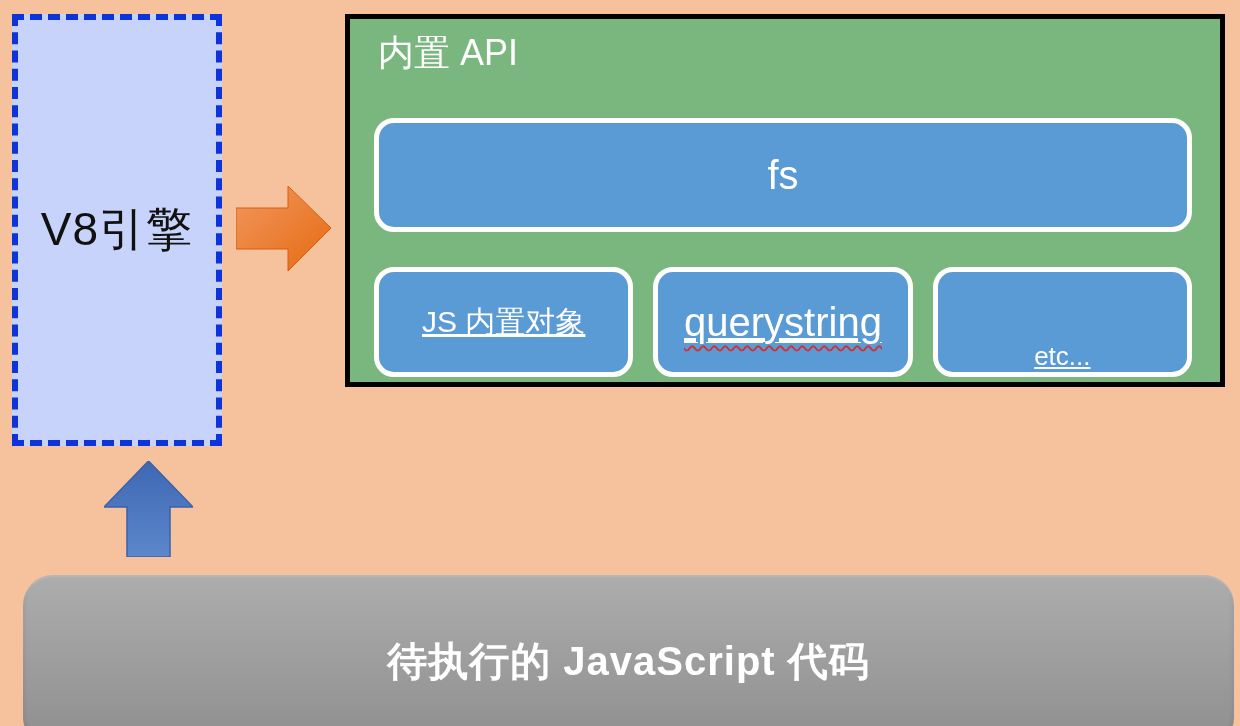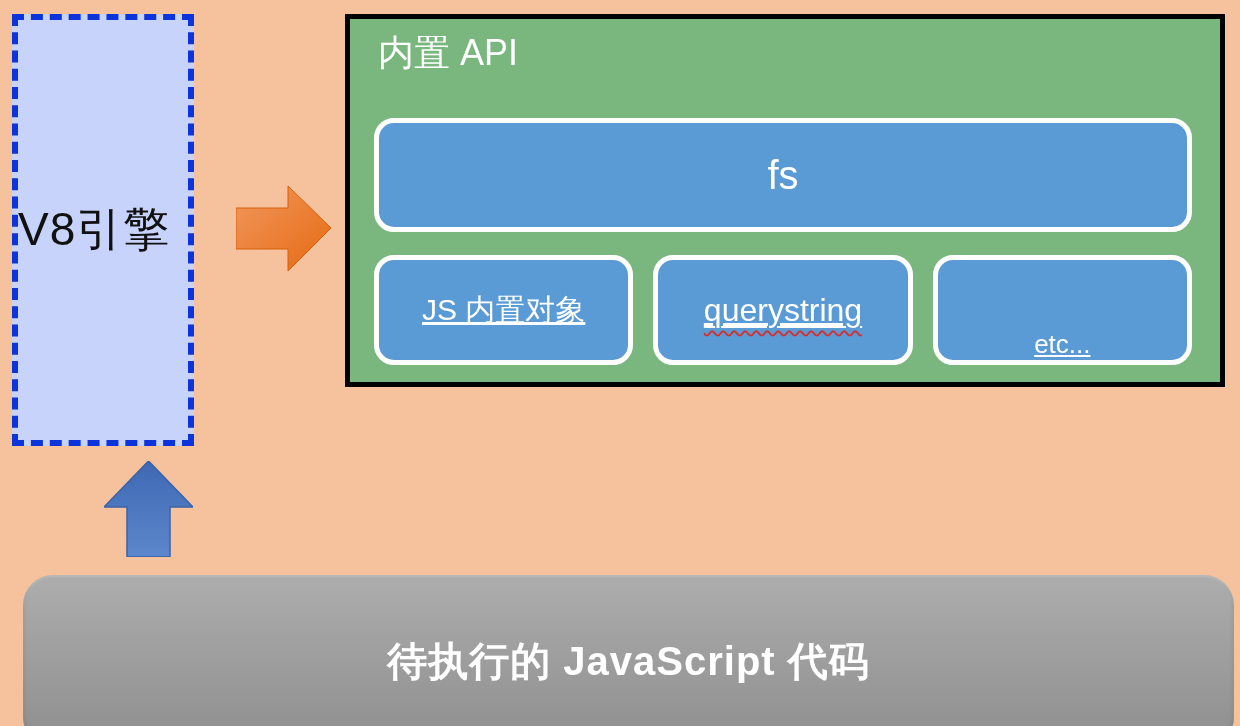--- a/index.html
+++ b/index.html
@@ -10,62 +10,62 @@
   #stage{
     position:relative;
     width:1240px;height:726px;
     background:var(--background,#f6c19d);
     overflow:hidden;
   }
 
   
   .v8-box{
     position:absolute;left:12px;top:14px;
-    width:182px;height:432px;
+    width:210px;height:432px;
     box-sizing:border-box;
     background:var(--v8-fill,#c7d3fa);
     border:6px dashed var(--v8-dash,#0d33da);
-    display:flex;align-items:center;
+    display:flex;align-items:center;justify-content:center;
   }
   .v8-label{
     font-size:46px;color:#111;letter-spacing:1px;
   }
 
   
   .api-panel{
     position:absolute;left:345px;top:14px;
     width:880px;height:373px;
     box-sizing:border-box;
     background:var(--panel-green,#7ab77e);
     border:5px solid #000;
   }
   .api-title{
     position:absolute;left:28px;top:12px;
     color:#fff;font-size:36px;line-height:1.2;
   }
   .api-grid{
     position:absolute;left:24px;right:28px;top:99px;
-    display:flex;flex-direction:column;gap:23px;
+    display:flex;flex-direction:column;gap:35px;
   }
   .api-row{display:flex;gap:20px;}
   .module-box{
     flex:1;box-sizing:border-box;
     background:var(--module-blue,#5b9bd5);
     border:5px solid #fff;border-radius:20px;
     color:#fff;
     display:flex;align-items:center;justify-content:center;
     text-align:center;
   }
   .row-1 .module-box{height:114px;}
   .row-2 .module-box{height:110px;text-decoration:underline;}
   .fs-xl{font-size:40px;}
   .fs-lg{font-size:26px;align-items:flex-end;}
   .fs-md{font-size:30px;}
   .qs-outer{
-    font-size:32px;
+    font-size:40px;
     text-decoration:underline;
     text-decoration-thickness:2px;
     text-underline-offset:5px;
   }
   .qs-inner{
     text-decoration:underline wavy #d32f2f;
     text-decoration-thickness:2px;
     text-underline-offset:9px;
   }
 

